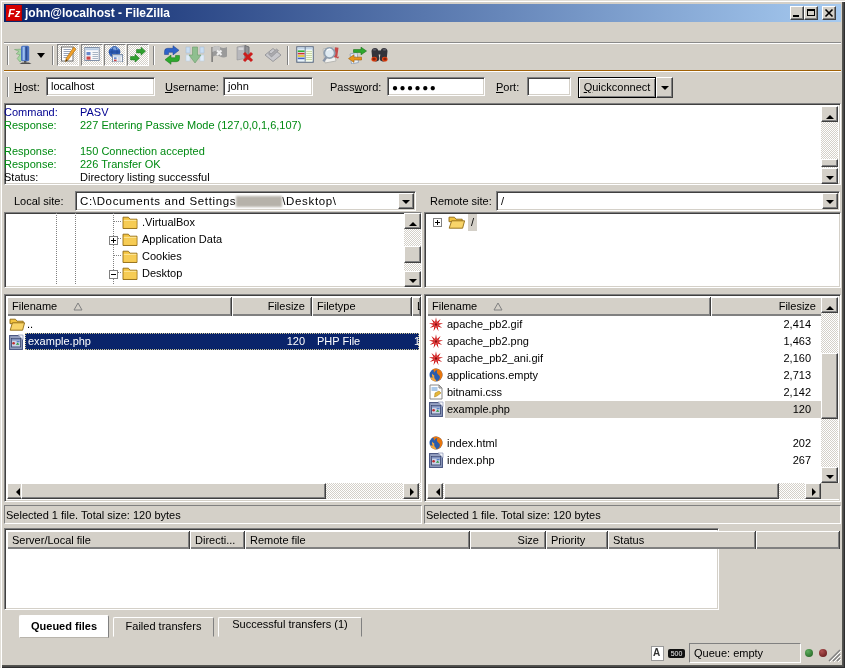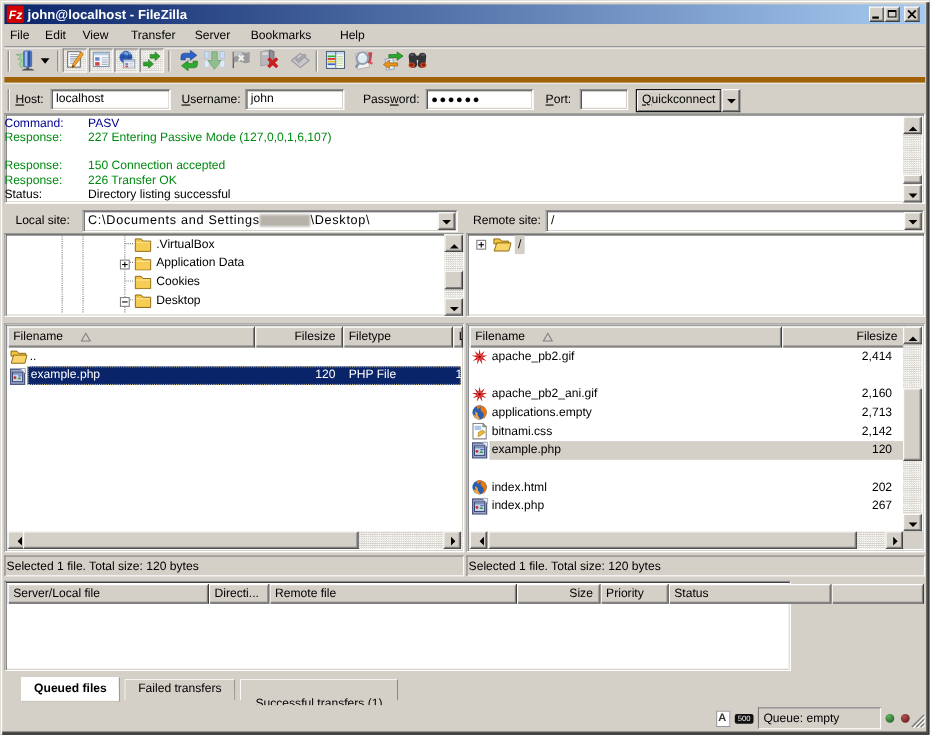--- a/index.html
+++ b/index.html
@@ -27,21 +27,21 @@
 .capbtn { position:absolute; top:2px; width:14px; height:14px; background:#D4D0C8; border:1px solid; border-color:#fff #404040 #404040 #fff; box-shadow: inset -1px -1px 0 #808080; }
 
 #menubar { left:4px; top:22px; width:837px; height:20px; background:#D4D0C8; }
 #menubar span { position:absolute; top:4px; }
 
 #toolbar { left:4px; top:42px; width:837px; height:28px; background:#D4D0C8; border-top:1px solid #8A8A8A; box-shadow: inset 0 1px 0 #fff; }
 .tsep { position:absolute; top:4px; width:2px; height:17px; border-left:1px solid #808080; border-right:1px solid #fff; }
 .tbtn { position:absolute; top:1px; width:22px; height:22px; border:1px solid; border-color:#808080 #fff #fff #808080; }
 .ticon { position:absolute; top:3px; width:16px; height:16px; }
 
-#qcbar { left:4px; top:70px; width:837px; height:33px; background:#D4D0C8; border-top:5px solid #a16207; box-shadow: inset 0 1px 0 #fff; }
+#qcbar { left:4px; top:70px; width:837px; height:33px; background:#D4D0C8; border-top:1px solid #a16207; box-shadow: inset 0 1px 0 #fff; }
 #qcbar label { position:absolute; top:10px; }
 .tinput { position:absolute; top:6px; height:19px; background:#fff; border:1px solid; border-color:#808080 #fff #fff #808080; box-shadow: inset 1px 1px 0 #404040, inset -1px -1px 0 #D4D0C8; padding:2px 0 0 4px; }
 
 #log { left:4px; top:103px; width:837px; height:82px; }
 #log .line { position:absolute; left:-1px; width:810px; height:13px; line-height:13px; white-space:pre; }
 #log .lbl { display:inline-block; width:76px; }
 .c-cmd { color:#000090; }
 .c-rsp { color:#008A12; }
 
 .combo { position:absolute; height:20px; background:#fff; border:1px solid; border-color:#808080 #fff #fff #808080; box-shadow: inset 1px 1px 0 #404040, inset -1px -1px 0 #D4D0C8; padding:3px 0 0 4px; white-space:nowrap; overflow:hidden; }
@@ -79,29 +79,20 @@
     <div class="capbtn" style="left:800px">
         <div style="position:absolute;left:2px;top:2px;width:8px;height:7px;border:1px solid #000;border-top:2px solid #000"></div>
       </div>
     <div class="capbtn" style="left:818px">
       <svg width="12" height="12" style="position:absolute;left:0;top:0">
           <path d="M2.5 2.5 L9.5 9.5 M9.5 2.5 L2.5 9.5" stroke="#000" stroke-width="1.6"></path>
         </svg>
     </div>
   </div>
 
-  <div id="menubar" class="abs">
-    <span style="left:5px">File</span>
-    <span style="left:37px">Edit</span>
-    <span style="left:71px">View</span>
-    <span style="left:115px">Transfer</span>
-    <span style="left:173px">Server</span>
-    <span style="left:224px">Bookmarks</span>
-    <span style="left:305px">Help</span>
-  </div>
 
   <div id="toolbar" class="abs">
     <div class="tsep" style="left:3px;height:19px;top:3px"></div>
     <svg class="ticon" style="left:9px;top:2px;width:20px;height:20px" viewBox="0 0 20 20">
         <path d="M1.5 4.5 l4.5 1.8 -2.8 2.5 3.8 1 -2.8 3.7 2.8 3.5 3.5-3.5 0.5-9.5z" fill="#A6D6A0" stroke="#74A270" stroke-width="0.6"></path>
         <rect x="8" y="0.8" width="8.2" height="15.4" rx="1.6" fill="#4A72BE"></rect>
         <rect x="9.6" y="1.8" width="2.2" height="13.4" fill="#9CC0F0"></rect>
         <rect x="12.6" y="1.8" width="1.6" height="13.4" fill="#2E4E92"></rect>
         <rect x="11" y="16.2" width="2.4" height="1.4" fill="#3a3a3a"></rect>
         <path d="M6.5 19 h12 l-2.5-1.6 h-7z" fill="#4e4e4e"></path>
@@ -387,20 +378,29 @@
 
     <div class="lrow" style="left:2px;top:21px;width:396px">
       <svg class="abs" style="left:1px;top:1px" width="16" height="15" viewBox="0 0 16 15">
           <path d="M8.0,0.3 L8.9,5.1 L12.6,2.0 L10.3,6.2 L15.1,6.2 L10.6,8.0 L14.2,11.1 L9.7,9.5 L10.5,14.3 L8.0,10.1 L5.5,14.3 L6.3,9.5 L1.8,11.1 L5.4,8.0 L0.9,6.2 L5.7,6.2 L3.4,2.0 L7.1,5.1 Z" fill="#cc1515"></path>
           <circle cx="8" cy="7.5" r="2.6" fill="#e04040"></circle>
           <circle cx="8" cy="7.5" r="1.2" fill="#8a0f0f"></circle>
         </svg>
       <span style="position:absolute;left:20px">apache_pb2.gif</span>
       <span style="position:absolute;left:287px;width:97px;text-align:right">2,414</span>
     </div>
+    <div class="lrow" style="left:2px;top:38px;width:396px">
+      <svg class="abs" style="left:1px;top:1px" width="16" height="15" viewBox="0 0 16 15">
+          <path d="M8.0,0.3 L8.9,5.1 L12.6,2.0 L10.3,6.2 L15.1,6.2 L10.6,8.0 L14.2,11.1 L9.7,9.5 L10.5,14.3 L8.0,10.1 L5.5,14.3 L6.3,9.5 L1.8,11.1 L5.4,8.0 L0.9,6.2 L5.7,6.2 L3.4,2.0 L7.1,5.1 Z" fill="#cc1515"></path>
+          <circle cx="8" cy="7.5" r="2.6" fill="#e04040"></circle>
+          <circle cx="8" cy="7.5" r="1.2" fill="#8a0f0f"></circle>
+        </svg>
+      <span style="position:absolute;left:20px">apache_pb2.png</span>
+      <span style="position:absolute;left:287px;width:97px;text-align:right">1,463</span>
+    </div>
     <div class="lrow" style="left:2px;top:55px;width:396px">
       <svg class="abs" style="left:1px;top:1px" width="16" height="15" viewBox="0 0 16 15">
           <path d="M8.0,0.3 L8.9,5.1 L12.6,2.0 L10.3,6.2 L15.1,6.2 L10.6,8.0 L14.2,11.1 L9.7,9.5 L10.5,14.3 L8.0,10.1 L5.5,14.3 L6.3,9.5 L1.8,11.1 L5.4,8.0 L0.9,6.2 L5.7,6.2 L3.4,2.0 L7.1,5.1 Z" fill="#cc1515"></path>
           <circle cx="8" cy="7.5" r="2.6" fill="#e04040"></circle>
           <circle cx="8" cy="7.5" r="1.2" fill="#8a0f0f"></circle>
         </svg>
       <span style="position:absolute;left:20px">apache_pb2_ani.gif</span>
       <span style="position:absolute;left:287px;width:97px;text-align:right">2,160</span>
     </div>
     <div class="lrow" style="left:2px;top:72px;width:396px">
@@ -487,21 +487,21 @@
       <div class="hdrcell" style="left:238px;width:225px">Remote file</div>
       <div class="hdrcell" style="left:463px;width:76px;text-align:right;padding-right:6px">Size</div>
       <div class="hdrcell" style="left:539px;width:62px">Priority</div>
       <div class="hdrcell" style="left:601px;width:148px">Status</div>
       <div class="hdrcell" style="left:749px;width:84px"></div>
     </div>
   </div>
 
   <div class="tab" style="left:19px;top:615px;width:90px;height:23px;background:#fff;font-weight:bold;border-bottom:1px solid #b8b4ac">Queued files</div>
   <div class="tab" style="left:113px;top:617px;width:101px;height:20px;padding-top:2px">Failed transfers</div>
-  <div class="tab" style="left:218px;top:617px;width:144px;height:20px;padding-top:16px">Successful transfers (1)</div>
+  <div class="tab" style="left:218px;top:617px;width:144px;height:20px;padding-top:0">Successful transfers (1)</div>
 
   <div class="abs" style="left:4px;top:641px;width:837px;height:23px;background:#D4D0C8">
     <div class="abs" style="left:647px;top:5px;width:13px;height:15px;background:#fff;border:1px solid #999">
         <span style="font-weight:bold;font-size:10px;position:absolute;left:1px;top:0px;color:#333">A</span>
       </div>
     <div class="abs" style="left:664px;top:8px;width:17px;height:9px;background:#111;border-radius:2px;color:#eee;font-size:7px;text-align:center;line-height:9px">500</div>
     <div class="abs" style="left:685px;top:2px;width:112px;height:20px;background:#D4D0C8;border:1px solid;border-color:#808080 #fff #fff #808080;padding:3px 0 0 4px">Queue: empty</div>
     <div class="led" style="left:801px;top:8px;background:radial-gradient(circle at 35% 30%,#5fae5f,#1c5c1c)"></div>
     <div class="led" style="left:815px;top:8px;background:radial-gradient(circle at 35% 30%,#b05050,#5c1414)"></div>
     <svg class="abs" style="left:824px;top:8px" width="13" height="13">

